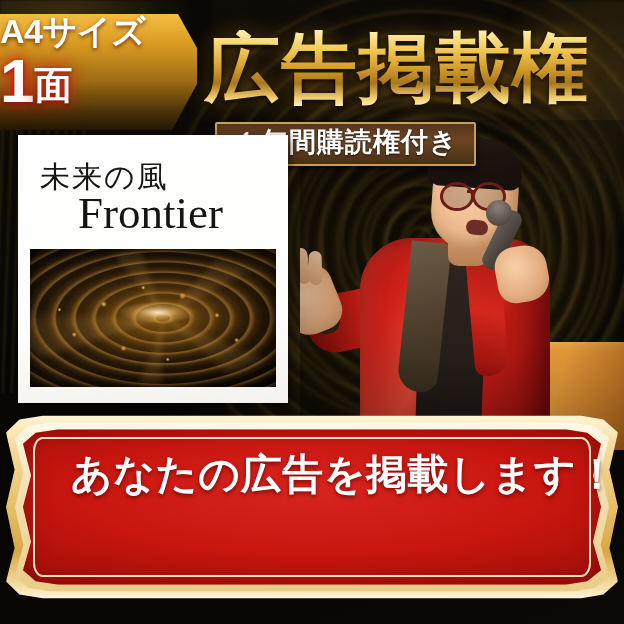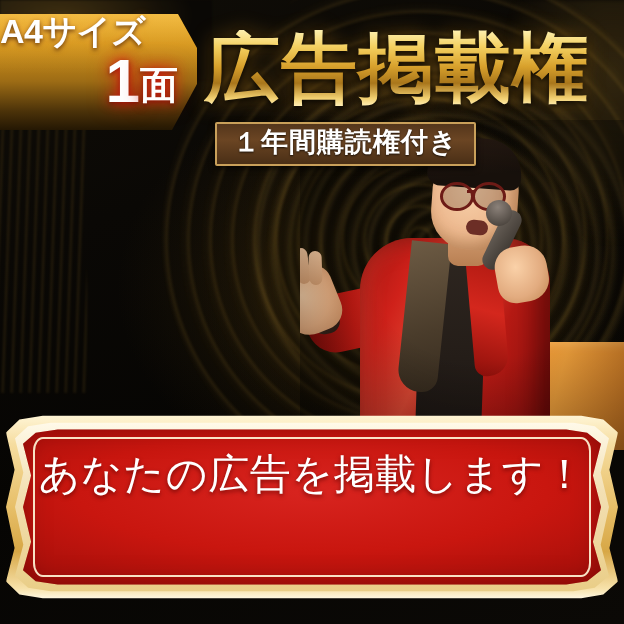--- a/index.html
+++ b/index.html
@@ -212,21 +212,21 @@
   .ribbon-l1{
     position:absolute;left:0;top:14px;width:178px;
     text-align:left;
     font-size:34px;font-weight:700;line-height:1;
     color:#fff;
     letter-spacing:-.5px;
     text-shadow:0 2px 4px rgba(60,22,0,.75), 0 0 9px rgba(255,160,60,.45);
   }
   .ribbon-l2{
     position:absolute;left:0;top:50px;width:178px;
-    text-align:right;line-height:1;
+    text-align:left;line-height:1;
     color:#fff;
     text-shadow:0 0 12px rgba(220,30,20,.95), 0 0 22px rgba(200,20,10,.75), 0 2px 4px rgba(70,10,0,.8);
   }
   .ribbon-num{font-size:62px;font-weight:800;vertical-align:-4px;letter-spacing:-2px;}
   .ribbon-men{font-size:38px;font-weight:700;margin-left:2px;}
 
   
   .headline{
     position:absolute;left:204px;top:30px;
     font-family:"Liberation Serif","DejaVu Serif",serif;
@@ -353,21 +353,21 @@
   .banner-text{
     position:absolute;left:0;right:0;top:34px;
     text-align:center;
     font-family:"Liberation Serif","DejaVu Serif",serif;
     color:#ffffff;
     line-height:1.12;
     letter-spacing:.5px;
     text-shadow:0 2px 4px rgba(90,4,2,.75);
   }
   .banner-l1{font-size:41px;font-weight:700;display:block;}
-  .banner-l2{font-size:41px;font-weight:400;display:block;margin-top:4px;}
+  .banner-l2{font-size:41px;font-weight:700;display:block;margin-top:4px;text-align:right;}
 </style>
 </head>
 <body>
 
 <div class="stage">
 
   <div class="bg-base"></div>
   <div class="bg-dark-core"></div>
   <div class="bg-swirl"></div>
   <div class="bg-swirl2"></div>
@@ -408,20 +408,27 @@
   </div>
   <div class="ribbon-l1">A4サイズ</div>
   <div class="ribbon-l2">
     <span class="ribbon-num">1</span><span class="ribbon-men">面</span>
   </div>
 
   <div class="subbadge">
     <span class="subbadge-txt">１年間購読権付き</span>
   </div>
 
+  <div class="magazine">
+    <div class="mag-jp">未来の風</div>
+    <div class="mag-en">Frontier</div>
+    <div class="mag-photo">
+      <div class="mag-spiral"></div>
+    </div>
+  </div>
 
   <div class="banner">
     <div class="banner-outer"></div>
     <div class="banner-mid"></div>
     <div class="banner-red"></div>
     <div class="banner-inline"></div>
     <div class="banner-text">
       <span class="banner-l2">あなたの広告を掲載します！</span>
     </div>
   </div>

